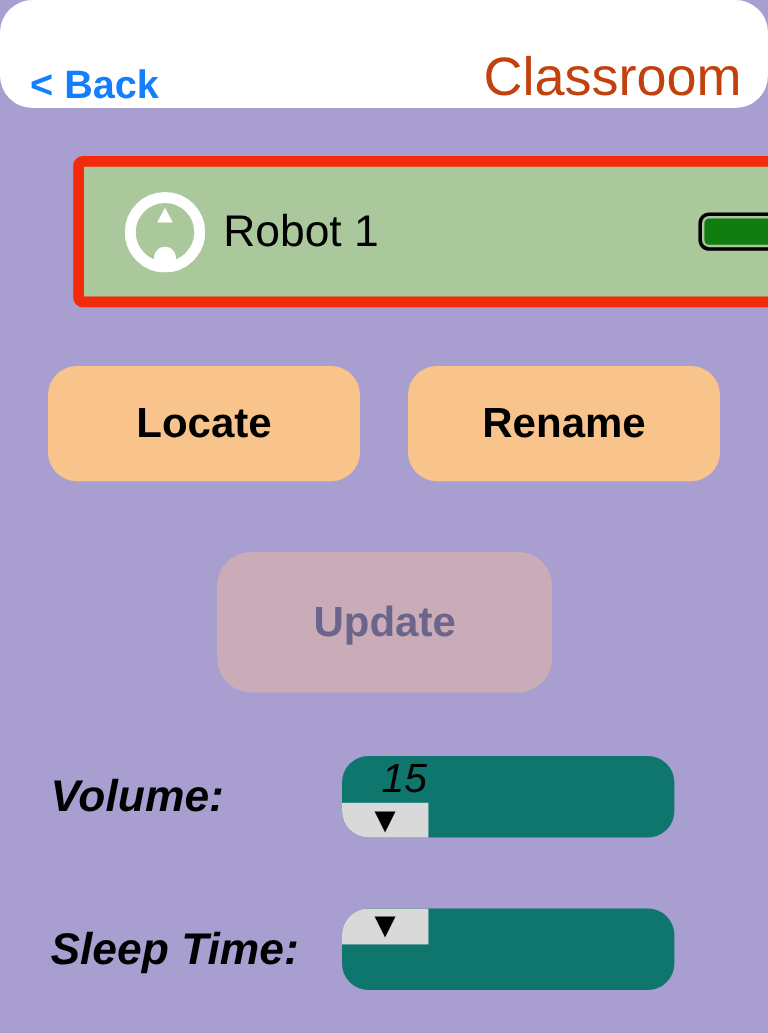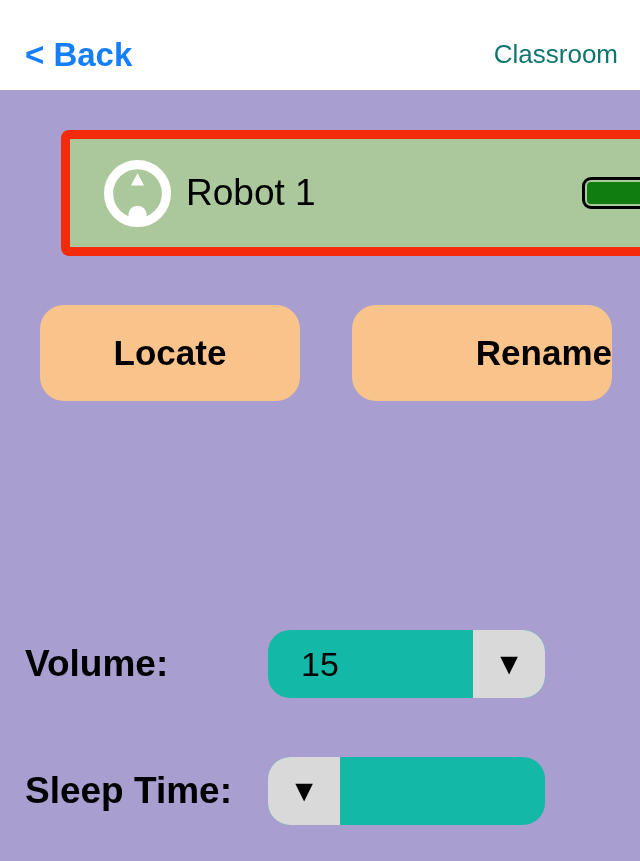--- a/index.html
+++ b/index.html
@@ -8,30 +8,31 @@
     font-family: "Liberation Sans", sans-serif;
     background: var(--bg_purple, #a89ed0);
     overflow: hidden;
   }
   #app { position: relative; width: 640px; height: 861px; background: var(--bg_purple, #a89ed0); }
 
   
   .header {
     position: absolute; top: 0; left: 0; width: 640px; height: 90px;
     background: var(--header_bg, #ffffff);
-    display: flex; align-items: center; justify-content: space-between;
+    display: flex; align-items: flex-end; justify-content: space-between;
     padding: 19px 22px 0 25px;
+    border-radius: 27px;
   }
   .back-btn {
     background: none; border: none; cursor: pointer;
     color: var(--back_blue, #147efb);
     font-family: "Liberation Sans", sans-serif;
     font-size: 33px; font-weight: bold;
   }
-  .page-title { color: #0f766e; font-size: 26px; font-weight: 400; }
+  .page-title { color: #c2410c; font-size: 45px; font-weight: 400; }
 
   
   .robot-card {
     position: absolute; top: 130px; left: 17px;
     width: 630px; height: 126px;
     background: var(--card_green, #aac89b);
     border: 9px solid var(--card_border_red, #f42a0d);
     border-radius: 8px;
     display: flex; align-items: center;
     padding: 0 18px 0 34px;
@@ -59,45 +60,45 @@
 
   
   .action-btn {
     position: absolute; top: 305px; width: 260px; height: 96px;
     background: var(--button_orange, #f9c38c);
     border: none; border-radius: 24px; cursor: pointer;
     font-family: "Liberation Sans", sans-serif;
     font-size: 35px; font-weight: bold; color: #000;
   }
   .locate-btn { left: 40px; }
-  .rename-btn { left: 352px; text-align: right; }
+  .rename-btn { left: 340px; }
 
   .update-btn {
     position: absolute; top: 460px; left: 181px;
     width: 279px; height: 117px;
     background: var(--update_bg, #c9acb8);
     border: none; border-radius: 28px;
     font-family: "Liberation Sans", sans-serif;
     font-size: 35px; font-weight: bold;
     color: var(--update_text, #6b658c);
   }
 
   
-  .setting-row { position: absolute; left: 0; width: 568px; height: 68px; }
+  .setting-row { position: absolute; left: 17px; width: 568px; height: 68px; font-style: italic; }
   .volume-row { top: 630px; }
   .sleep-row { top: 757px; padding-left: 20px; }
   .setting-label {
     position: absolute; left: 25px; top: 50%; transform: translateY(-50%);
     font-size: 37px; font-weight: bold; color: #000;
   }
   .dropdown {
     position: absolute; right: 23px; top: 0;
     width: 277px; height: 68px;
-    background: #14b8a6; border-radius: 22px;
-    display: flex; overflow: hidden; cursor: pointer;
+    background: #0f766e; border-radius: 22px;
+    display: flex; overflow: hidden; cursor: pointer; flex-direction: column;
   }
   .dropdown-value {
     flex: 1; display: flex; align-items: center;
     padding-left: 33px; font-size: 34px; color: #000; white-space: nowrap;
   }
   .dropdown-cap {
     width: 72px; background: var(--dropdown_gray, #d9d9d9);
     display: flex; align-items: center; justify-content: center;
   }
   .chevron { font-size: 30px; color: #000; line-height: 1; }
@@ -120,20 +121,21 @@
     </svg>
     <div class="robot-name">Robot 1</div>
     <div class="battery">
       <div class="battery-fill"></div>
       <div class="battery-nub"></div>
     </div>
   </div>
 
   <button class="action-btn locate-btn">Locate</button>
   <button class="action-btn rename-btn">Rename</button>
+  <button class="update-btn" disabled="">Update</button>
 
   <div class="setting-row volume-row">
     <div class="setting-label">Volume:</div>
     <div class="dropdown">
       <div class="dropdown-value">15</div>
       <div class="dropdown-cap">
         <span class="chevron">▼</span>
       </div>
     </div>
   </div>

